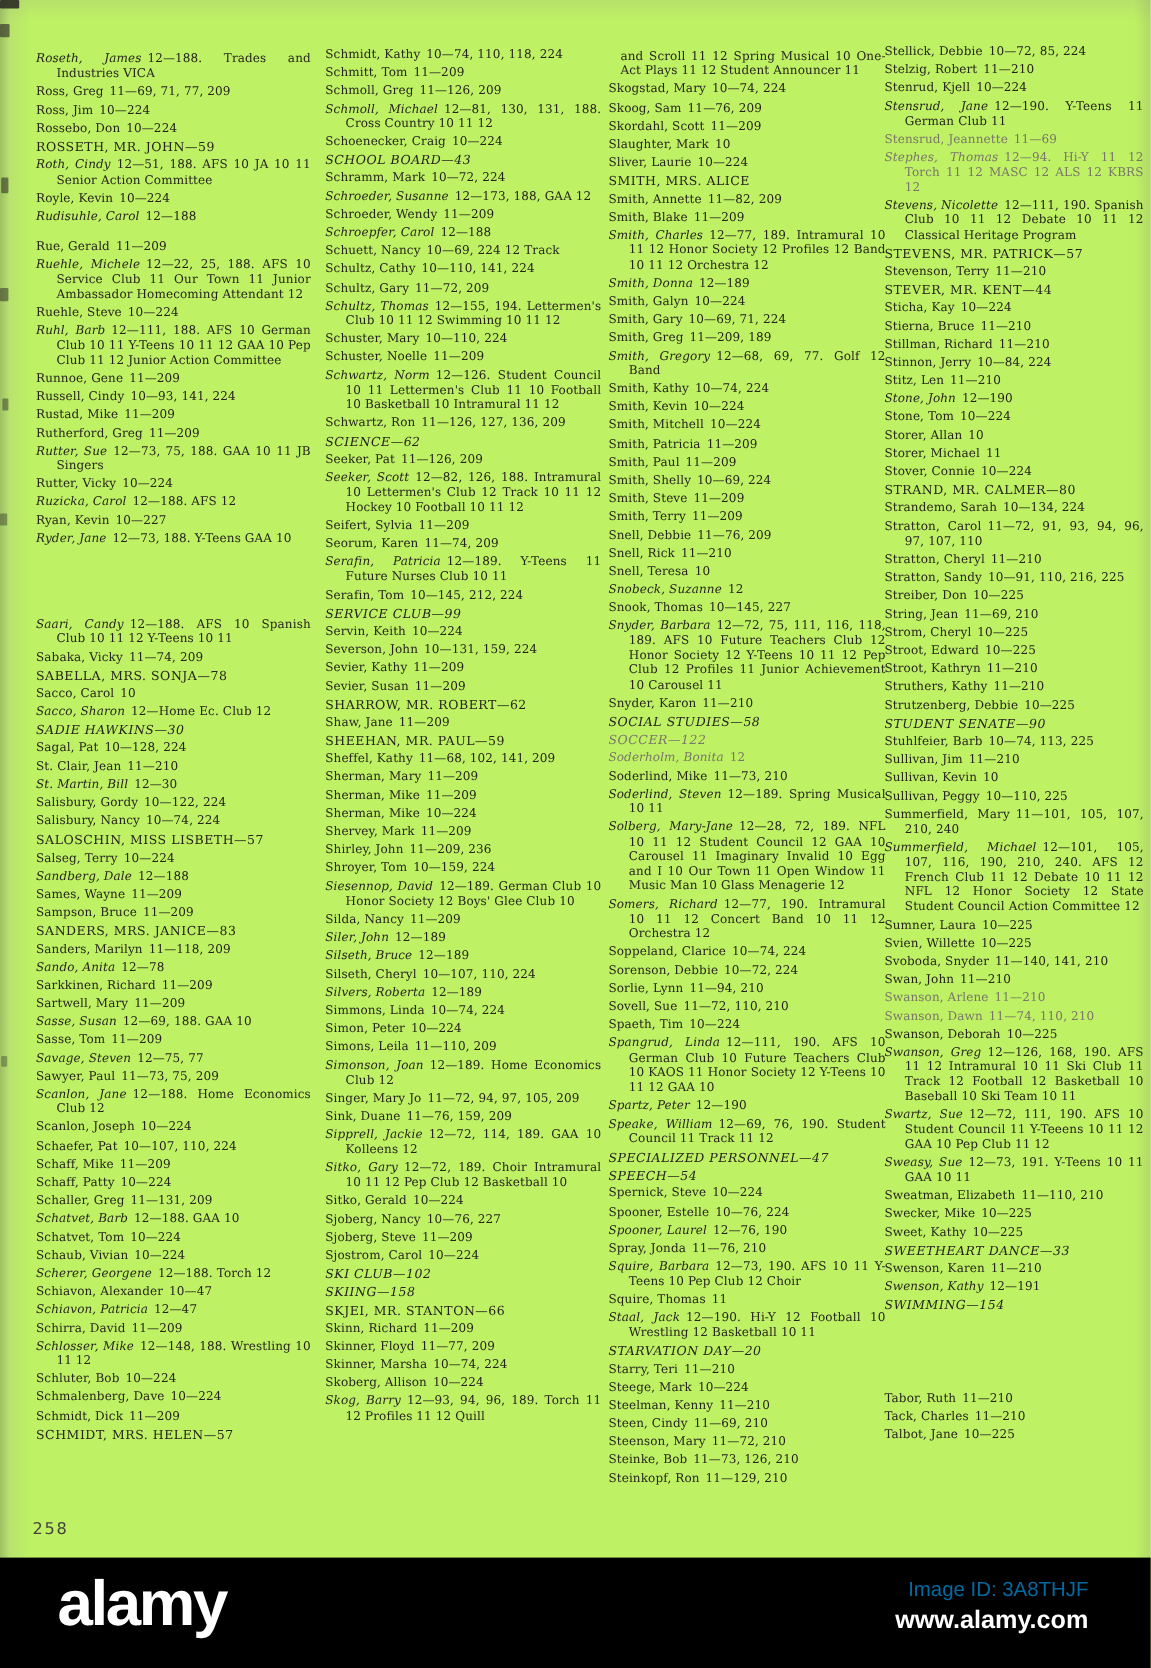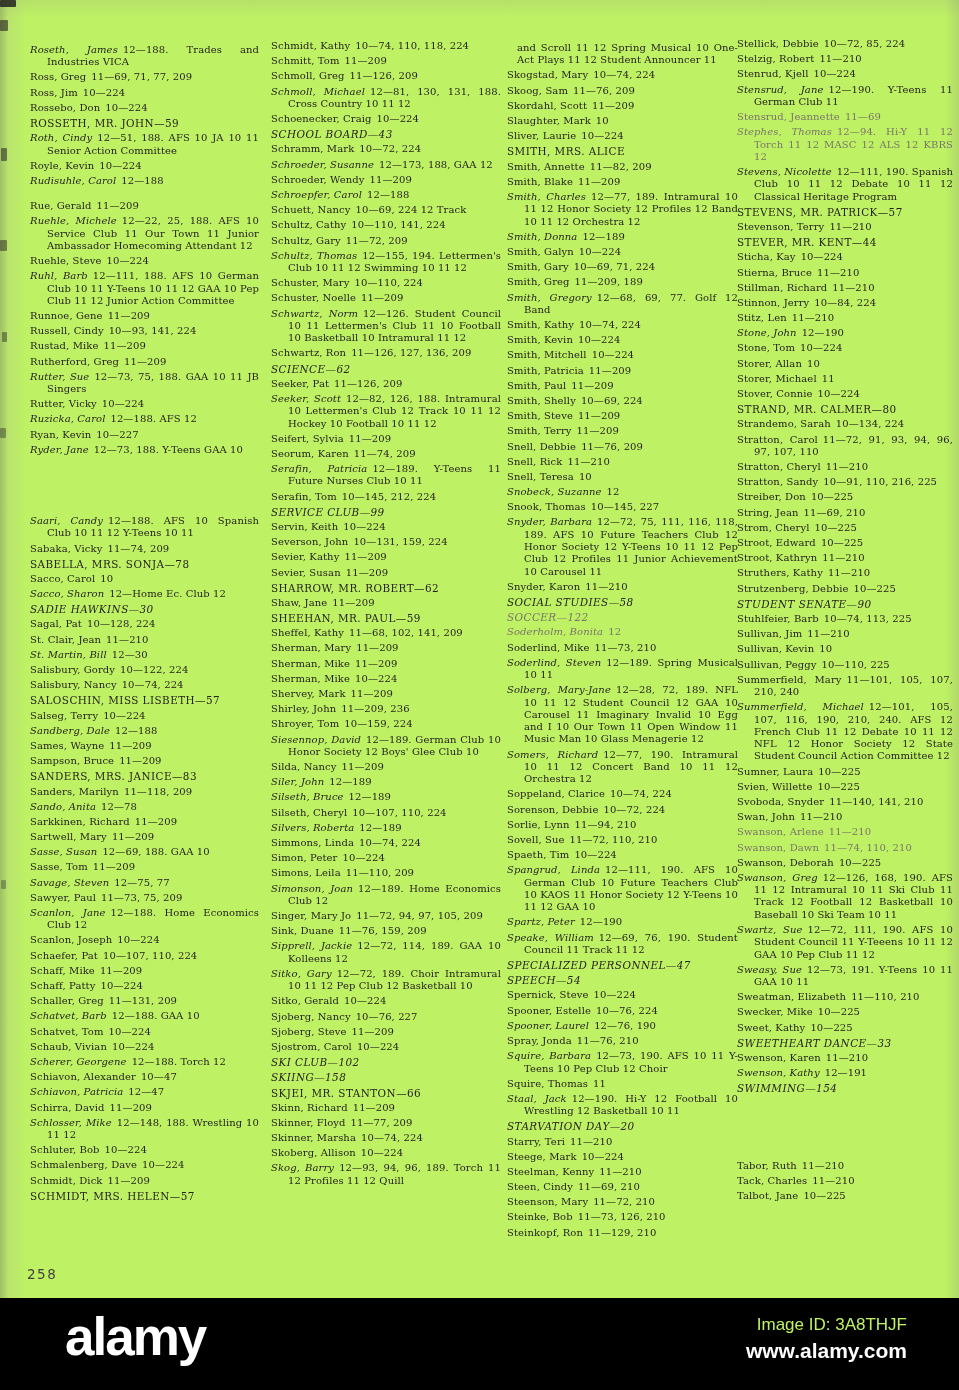--- a/index.html
+++ b/index.html
@@ -39,24 +39,24 @@
     font-family:"DejaVu Sans",sans-serif;font-weight:normal;
     font-size:13.5px;color:#45423c;letter-spacing:1.5px;
   }
   .wm-bar{
     position:absolute;left:0;right:0;top:1298px;height:92px;
     background:#000;z-index:5;
   }
   .wm-brand{
     position:absolute;left:48px;top:12px;color:#fff;
     font-family:"Liberation Sans",sans-serif;font-weight:bold;
-    font-size:53px;letter-spacing:-2px;line-height:1;margin-left:17px;
+    font-size:53px;letter-spacing:-2px;line-height:1;
   }
   .wm-id{
-    position:absolute;right:52px;top:17px;color:#bef264;
+    position:absolute;right:52px;top:17px;color:#0369a1;
     font-family:"Liberation Sans",sans-serif;font-size:17px;
   }
   .wm-url{
     position:absolute;right:52px;top:41px;color:#fff;
     font-family:"Liberation Sans",sans-serif;font-weight:bold;font-size:21px;
   }
 </style>
 </head>
 <body>
 

